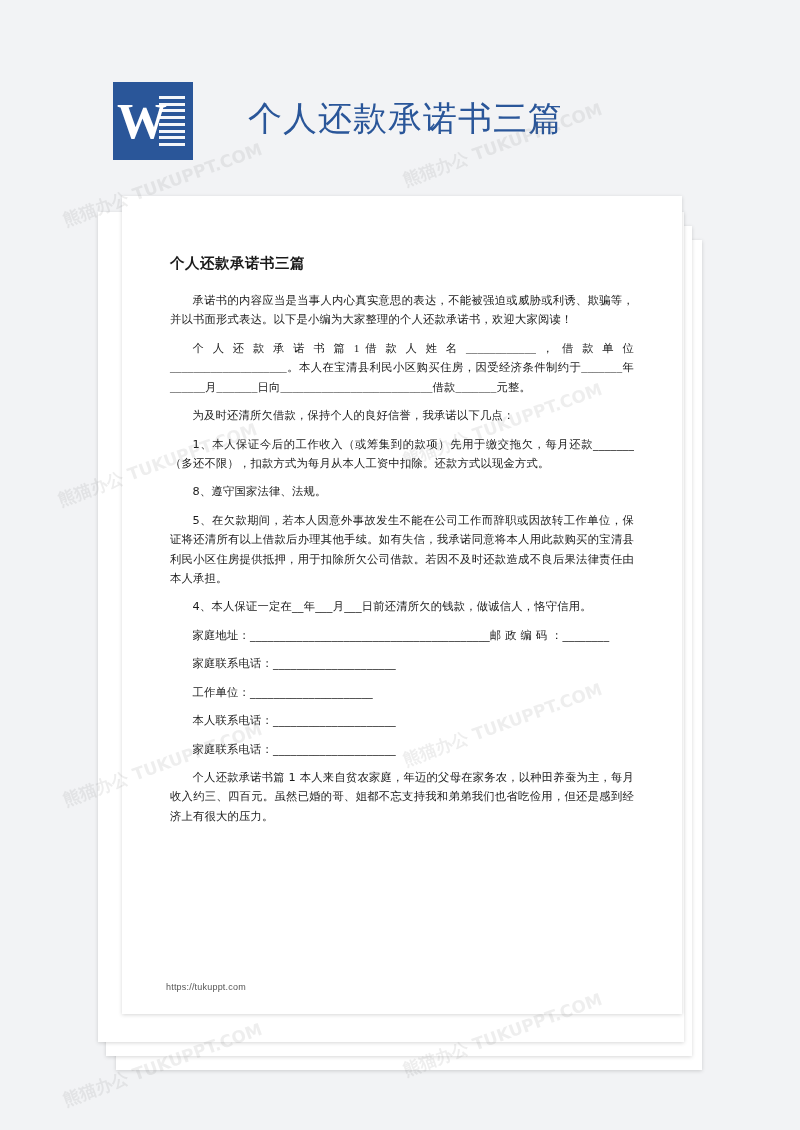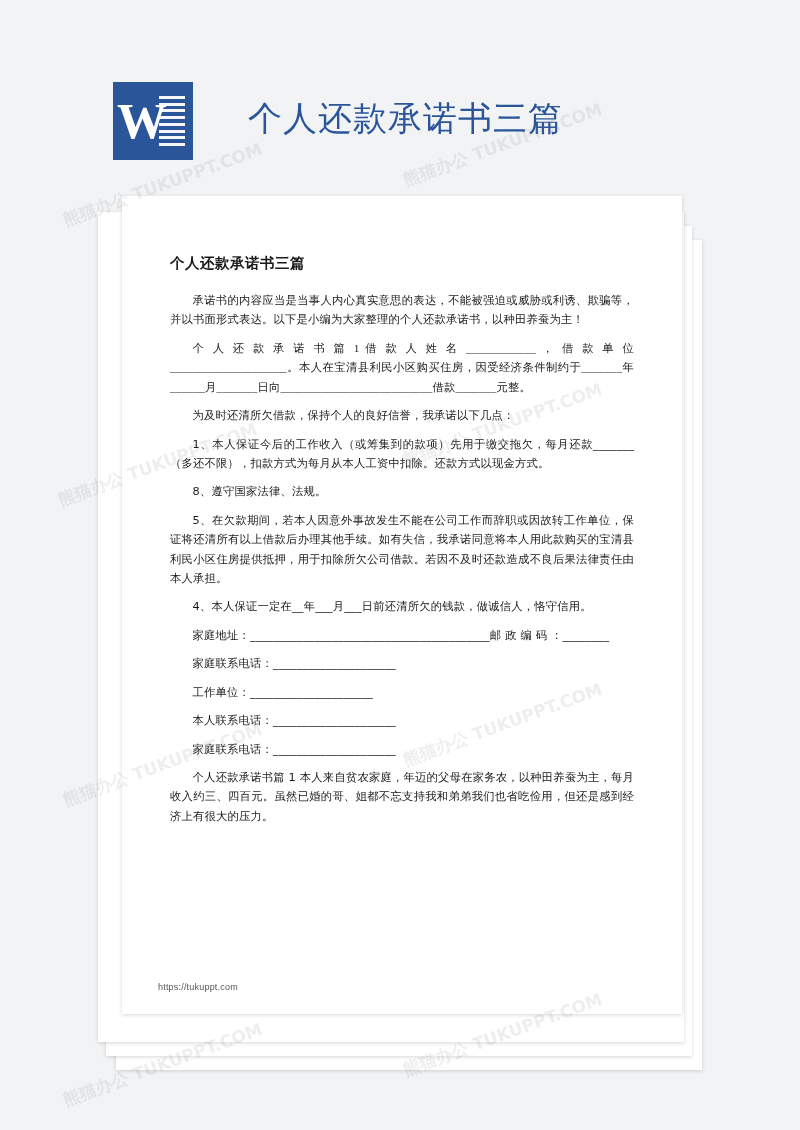--- a/index.html
+++ b/index.html
@@ -115,21 +115,21 @@
   p.para.justify-spread {
     text-align: justify;
     font-family: Liberation Serif, serif;
   }
   p.indent1 {
     text-indent: 2em;
   }
 
   .footer-url {
     position: absolute;
-    left: 36px;
+    left: 44px;
     bottom: 22px;
     font-family: "Liberation Sans", sans-serif;
     font-size: 9px;
     color: #555;
     letter-spacing: .2px;
   }
 
   
   .wm {
     position: absolute;
@@ -165,21 +165,21 @@
 
 <div class="paper-stack">
   <div class="sheet sheet-back3"></div>
   <div class="sheet sheet-back2"></div>
   <div class="sheet sheet-back1"></div>
 
   <div class="sheet sheet-front">
     <div class="page-inner">
       <div class="page-title">个人还款承诺书三篇</div>
 
-      <p class="para">承诺书的内容应当是当事人内心真实意思的表达，不能被强迫或威胁或利诱、欺骗等，并以书面形式表达。以下是小编为大家整理的个人还款承诺书，以种田养蚕为主！</p>
+      <p class="para">承诺书的内容应当是当事人内心真实意思的表达，不能被强迫或威胁或利诱、欺骗等，并以书面形式表达。以下是小编为大家整理的个人还款承诺书，欢迎大家阅读！</p>
       <p class="para justify-spread">个 人 还 款 承 诺 书 篇 1 借 款 人 姓 名 ____________ ， 借 款 单 位 ____________________。本人在宝清县利民小区购买住房，因受经济条件制约于_______年______月_______日向__________________________借款_______元整。</p>
       <p class="para">为及时还清所欠借款，保持个人的良好信誉，我承诺以下几点：</p>
       <p class="para">1、本人保证今后的工作收入（或筹集到的款项）先用于缴交拖欠，每月还款_______（多还不限），扣款方式为每月从本人工资中扣除。还款方式以现金方式。</p>
       <p class="para">8、遵守国家法律、法规。</p>
       <p class="para">5、在欠款期间，若本人因意外事故发生不能在公司工作而辞职或因故转工作单位，保证将还清所有以上借款后办理其他手续。如有失信，我承诺同意将本人用此款购买的宝清县利民小区住房提供抵押，用于扣除所欠公司借款。若因不及时还款造成不良后果法律责任由本人承担。</p>
       <p class="para">4、本人保证一定在__年___月___日前还清所欠的钱款，做诚信人，恪守信用。</p>
       <p class="para indent1">家庭地址：_________________________________________邮 政 编 码 ：________</p>
       <p class="para indent1">家庭联系电话：_____________________</p>
       <p class="para indent1">工作单位：_____________________</p>
       <p class="para indent1">本人联系电话：_____________________</p>

